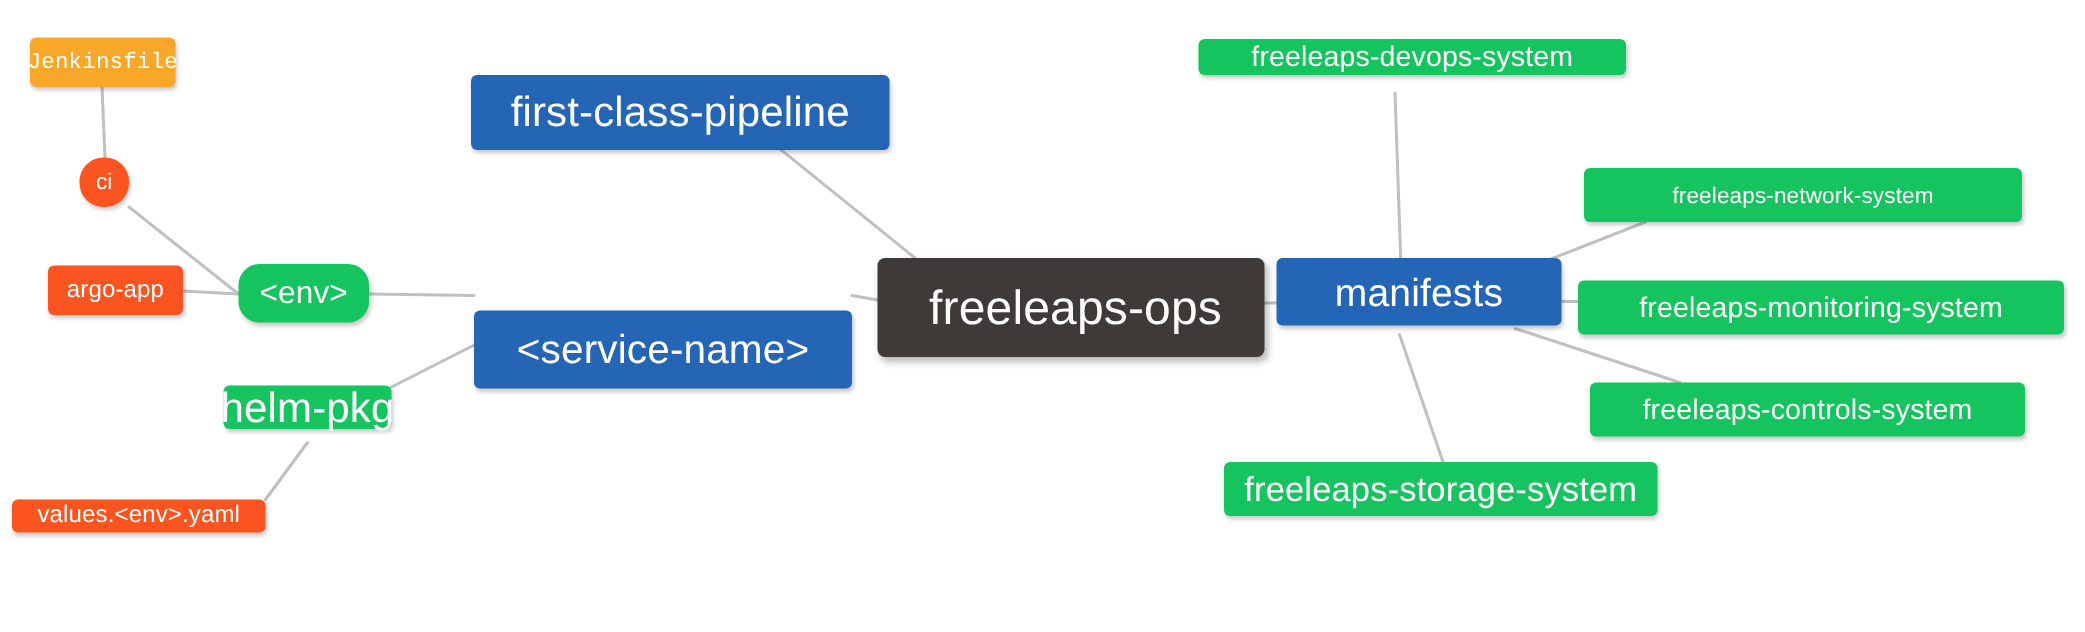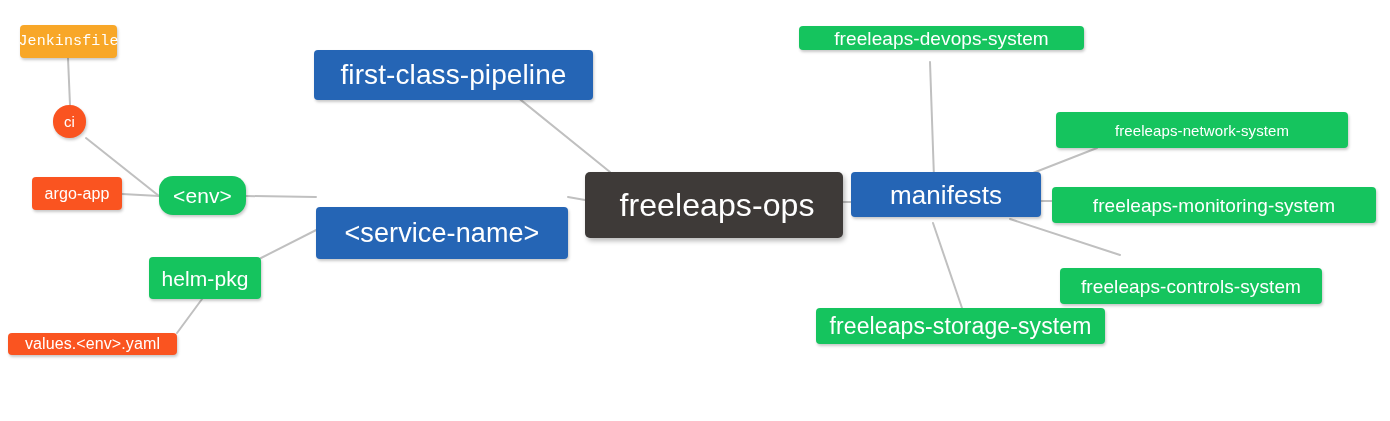--- a/index.html
+++ b/index.html
@@ -74,21 +74,21 @@
       </div>
       <div class="node" style="left: 53px; top: 105px; width: 33px; height: 33px; background: rgb(250, 84, 32); font-size: 15px; border-radius: 16px;">
         <span>ci</span>
       </div>
       <div class="node" style="left: 32px; top: 177px; width: 90px; height: 33px; background: rgb(250, 84, 32); font-size: 16px;">
         <span>argo-app</span>
       </div>
       <div class="node" style="left: 159px; top: 176px; width: 87px; height: 39px; background: rgb(21, 196, 94); font-size: 21px; border-radius: 14px;">
         <span>&lt;env&gt;</span>
       </div>
-      <div class="node" style="left: 149px; top: 257px; width: 112px; height: 42px; background: rgb(21, 196, 94); font-size: 21px;">
+      <div class="node" style="left: 149px; top: 257px; width: 112px; height: 29px; background: rgb(21, 196, 94); font-size: 28px;">
         <span>helm-pkg</span>
       </div>
       <div class="node" style="left: 8px; top: 333px; width: 169px; height: 22px; background: rgb(250, 84, 32); font-size: 16px;">
         <span>values.&lt;env&gt;.yaml</span>
       </div>
       <div class="node" style="left: 314px; top: 50px; width: 279px; height: 50px; background: rgb(37, 101, 181); font-size: 28px;">
         <span>first-class-pipeline</span>
       </div>
       <div class="node" style="left: 316px; top: 171px; width: 252px; height: 52px; background: rgb(37, 101, 181); font-size: 27px; margin-top: 36px;">
         <span>&lt;service-name&gt;</span>
@@ -101,20 +101,20 @@
       </div>
       <div class="node" style="left: 799px; top: 26px; width: 285px; height: 24px; background: rgb(21, 196, 94); font-size: 19px;">
         <span>freeleaps-devops-system</span>
       </div>
       <div class="node" style="left: 1056px; top: 112px; width: 292px; height: 36px; background: rgb(21, 196, 94); font-size: 15px;">
         <span>freeleaps-network-system</span>
       </div>
       <div class="node" style="left: 1052px; top: 187px; width: 324px; height: 36px; background: rgb(21, 196, 94); font-size: 19px;">
         <span>freeleaps-monitoring-system</span>
       </div>
-      <div class="node" style="left: 1060px; top: 255px; width: 262px; height: 36px; background: rgb(21, 196, 94); font-size: 19px; margin-top: 13px;">
+      <div class="node" style="left: 1060px; top: 255px; width: 290px; height: 36px; background: rgb(21, 196, 94); font-size: 19px;">
         <span>freeleaps-controls-system</span>
       </div>
       <div class="node" style="left: 816px; top: 308px; width: 289px; height: 36px; background: rgb(21, 196, 94); font-size: 23px;">
         <span>freeleaps-storage-system</span>
       </div>
     </div>
 </div>
 
 </body></html>

